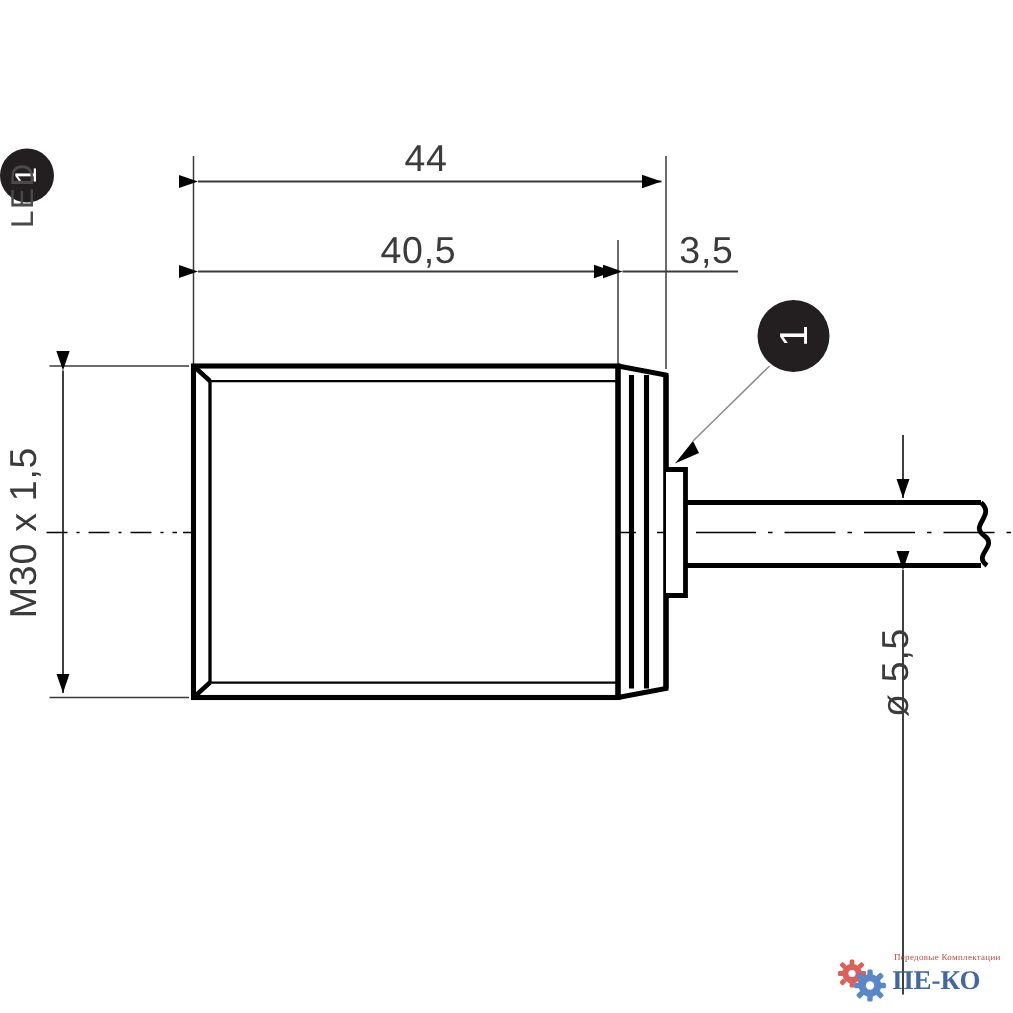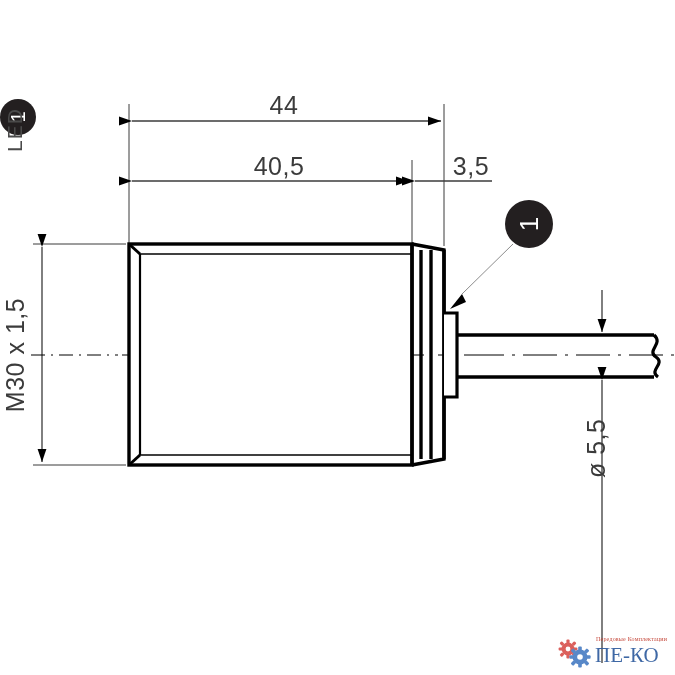--- a/index.html
+++ b/index.html
@@ -74,23 +74,23 @@
     font-size: 6px;
     color: #c0392b;
     letter-spacing: 0.2px;
     white-space: nowrap;
   }
   #logo-watermark .logo-name {
     position: absolute;
     left: 39px;
     top: 9px;
     font-family: "Liberation Serif", serif;
-    font-size: 21px;
+    font-size: 18px;
     color: #2f5c9e;
-    font-weight: 400;
+    font-weight: 700;
     letter-spacing: 0px;
     white-space: nowrap;
   }
 </style>
 </head>
 <body>
 
 <div id="drawing-root">
 
   <svg class="cad" viewBox="0 0 675 675">

